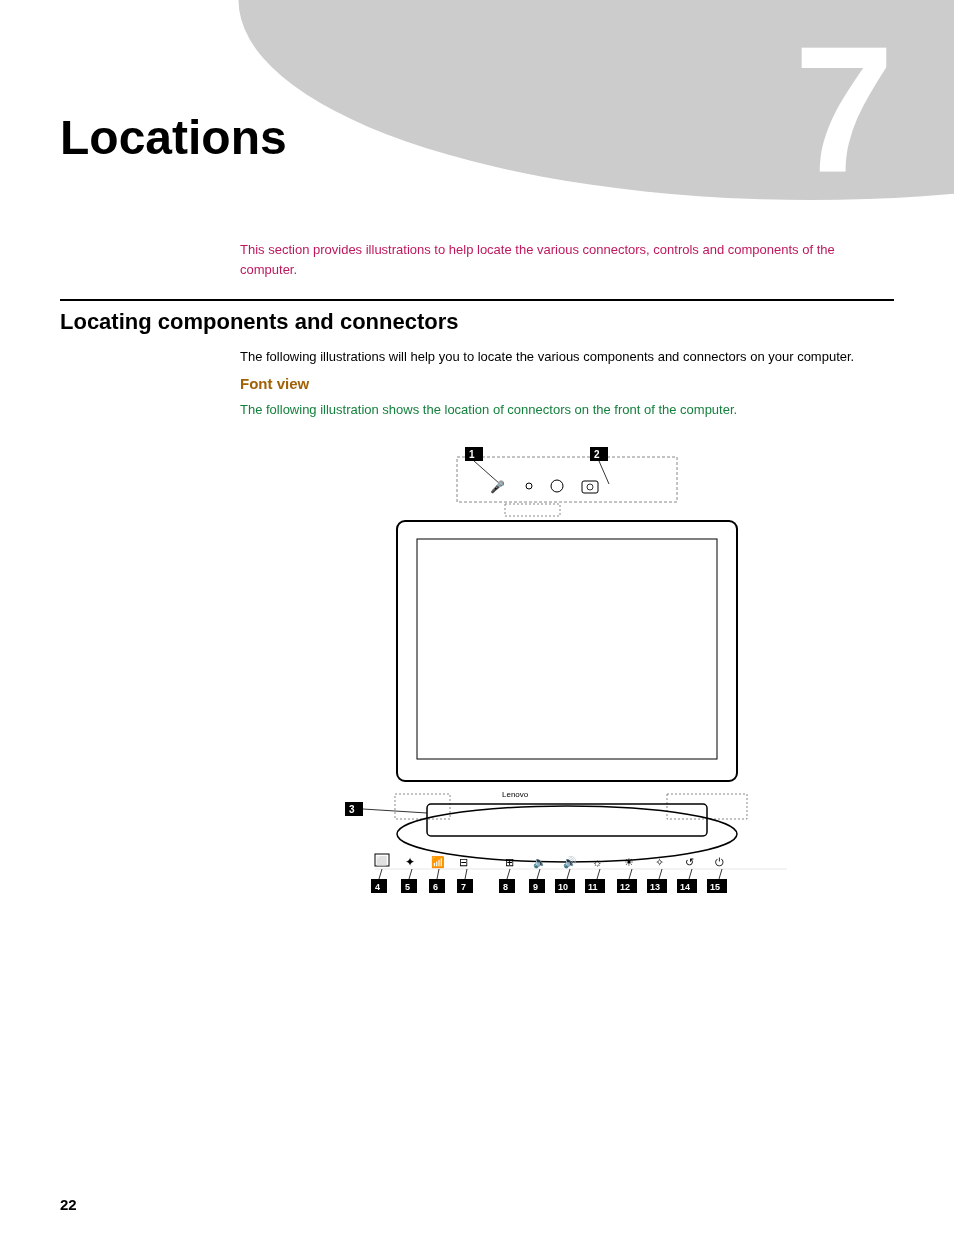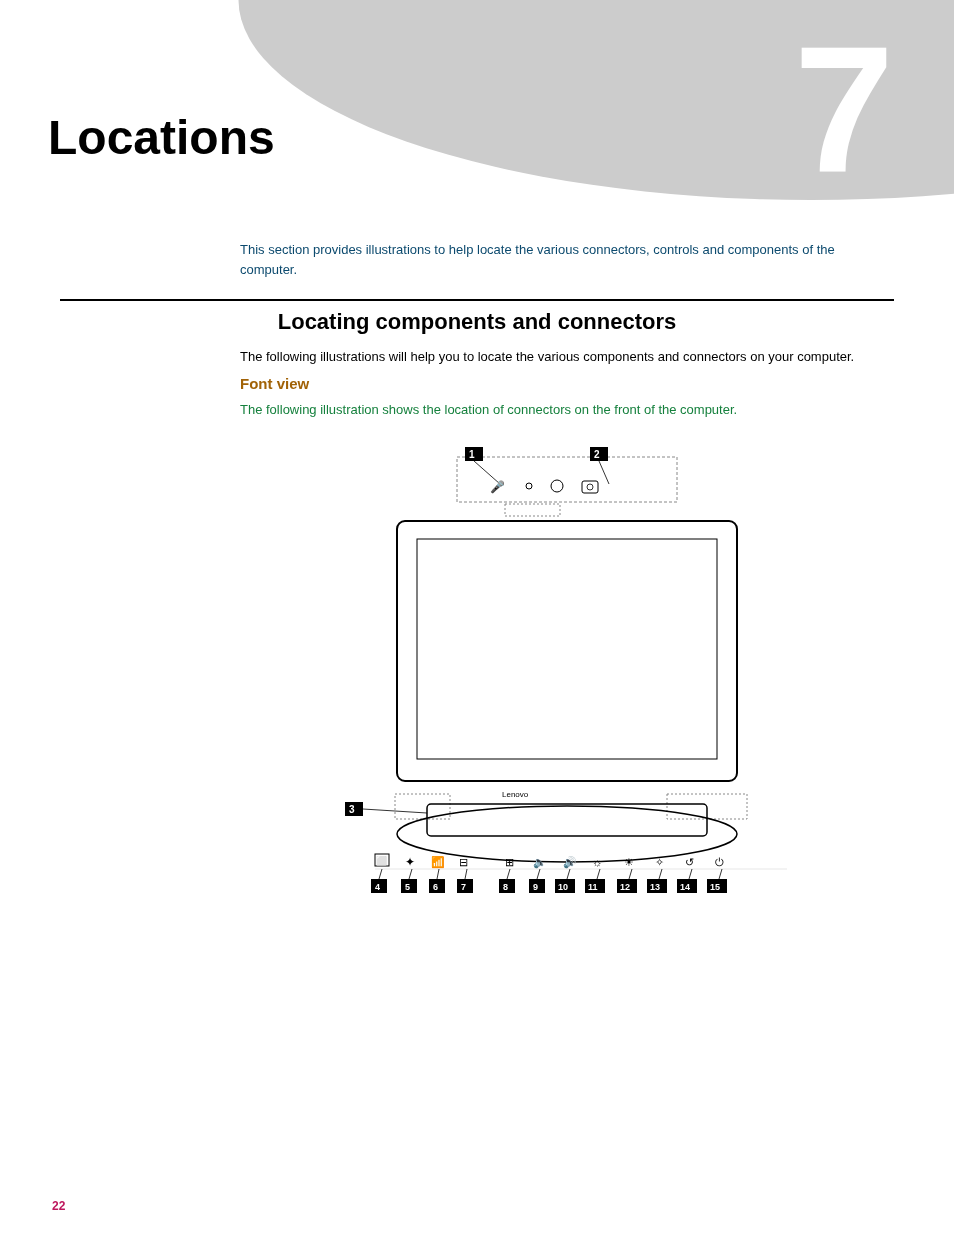--- a/index.html
+++ b/index.html
@@ -39,46 +39,45 @@
       font-size: 180px;
       font-weight: bold;
       color: #ffffff;
       line-height: 1;
       font-family: Arial, Helvetica, sans-serif;
     }
 
     .chapter-title {
       position: absolute;
       top: 110px;
-      left: 48px;
+      left: 60px;
       font-size: 48px;
       font-weight: bold;
       color: #000000;
       font-family: Arial, Helvetica, sans-serif;
     }
 
     
     .content-area {
       padding: 20px 60px 40px 60px;
     }
 
     .intro-text {
       margin-left: 180px;
       font-size: 13px;
       line-height: 1.5;
-      color: #0c4a6e;
+      color: #be185d;
       margin-bottom: 20px;
     }
 
     
     .section-heading {
       border-top: 2px solid #000000;
       padding-top: 8px;
       margin-bottom: 12px;
-      text-align: center;
     }
 
     .section-heading h2 {
       font-size: 22px;
       font-weight: bold;
       color: #000000;
       font-family: Arial, Helvetica, sans-serif;
     }
 
     .section-body {
@@ -115,24 +114,24 @@
 
     
     .illustration-svg {
       width: 100%;
     }
 
     
     .page-number {
       position: absolute;
       bottom: 30px;
-      left: 52px;
-      font-size: 12px;
-      font-weight: bold;
-      color: #be185d;
+      left: 60px;
+      font-size: 15px;
+      font-weight: bold;
+      color: #000000;
     }
   </style>
 </head>
 <body>
 
 <div class="header-area">
   <div class="header-gray-bg"></div>
   <div class="chapter-number">7</div>
   <div class="chapter-title">Locations</div>
 </div>

